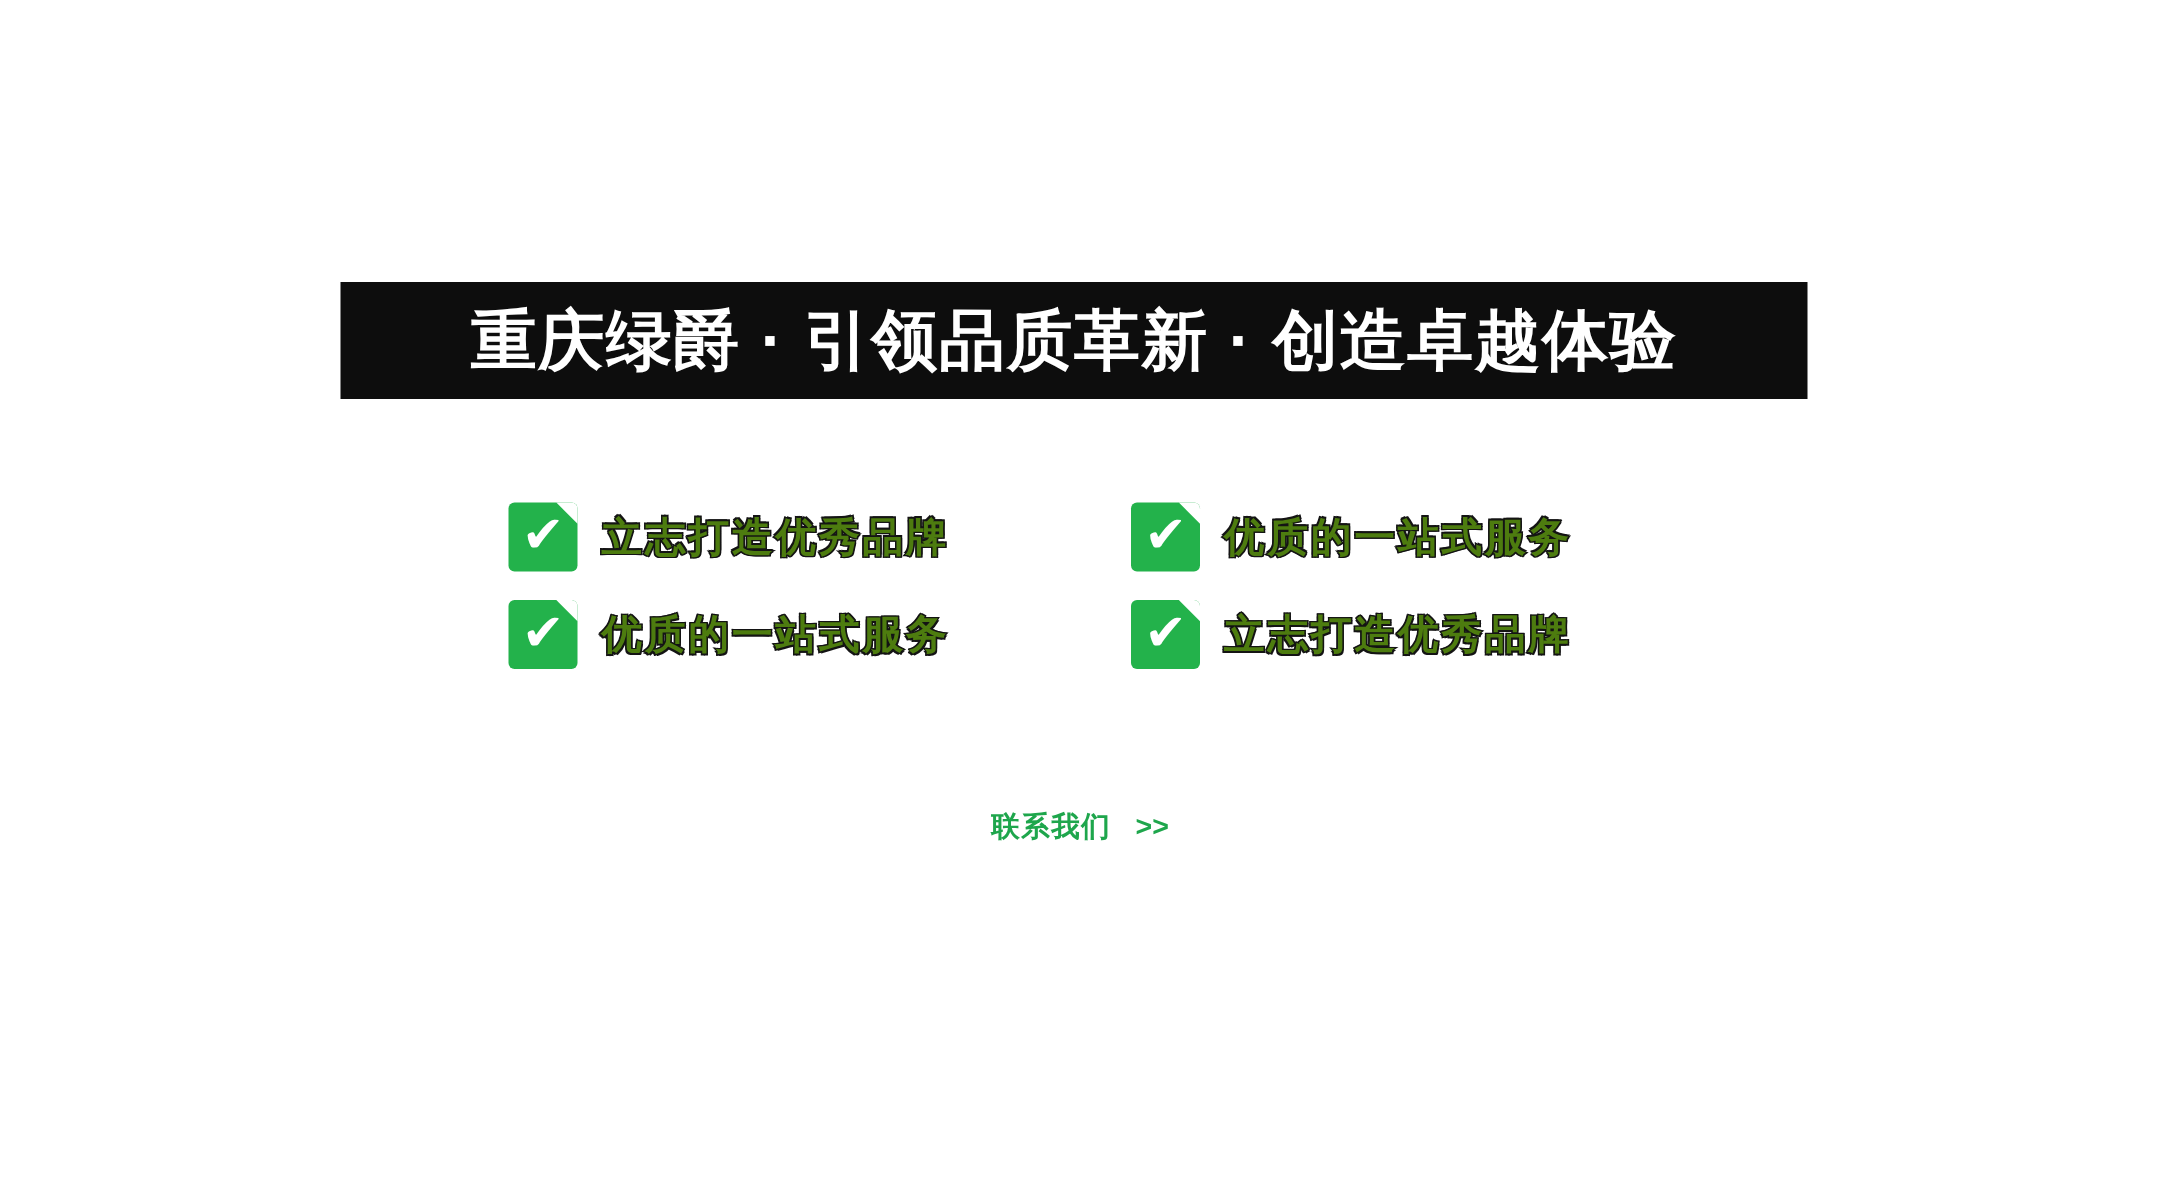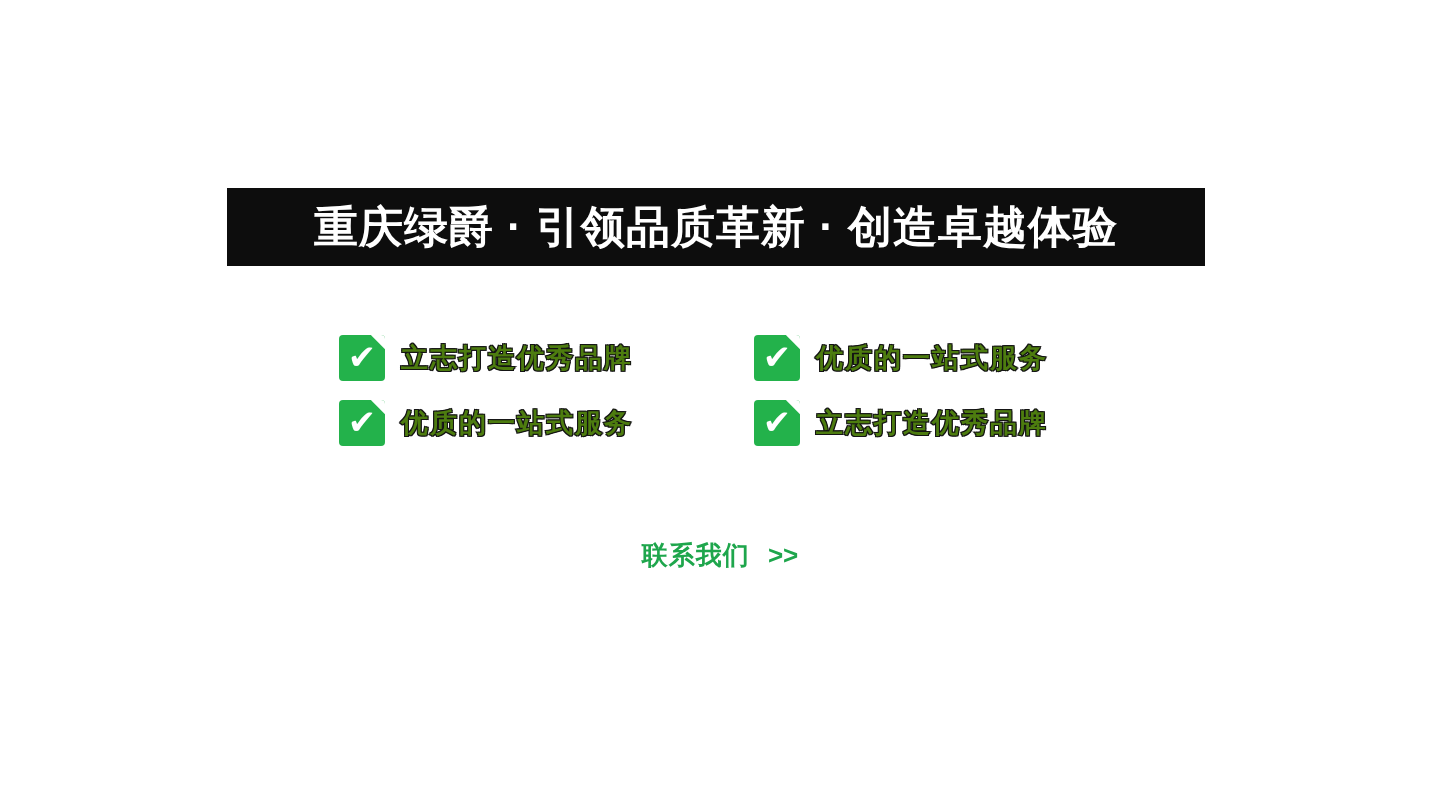--- a/index.html
+++ b/index.html
@@ -98,21 +98,21 @@
   }
 
   
   .contact-link {
     position: absolute;
     left: 0;
     top: 538px;
     width: 1440px;
     text-align: center;
     color: #1ea64c;
-    font-size: 26px;
+    font-size: 19px;
     font-weight: 800;
     letter-spacing: 1px;
     cursor: pointer;
     text-decoration: none;
   }
   .contact-link .arrows {
     display: inline-block;
     margin-left: 10px;
     letter-spacing: 0;
   }

